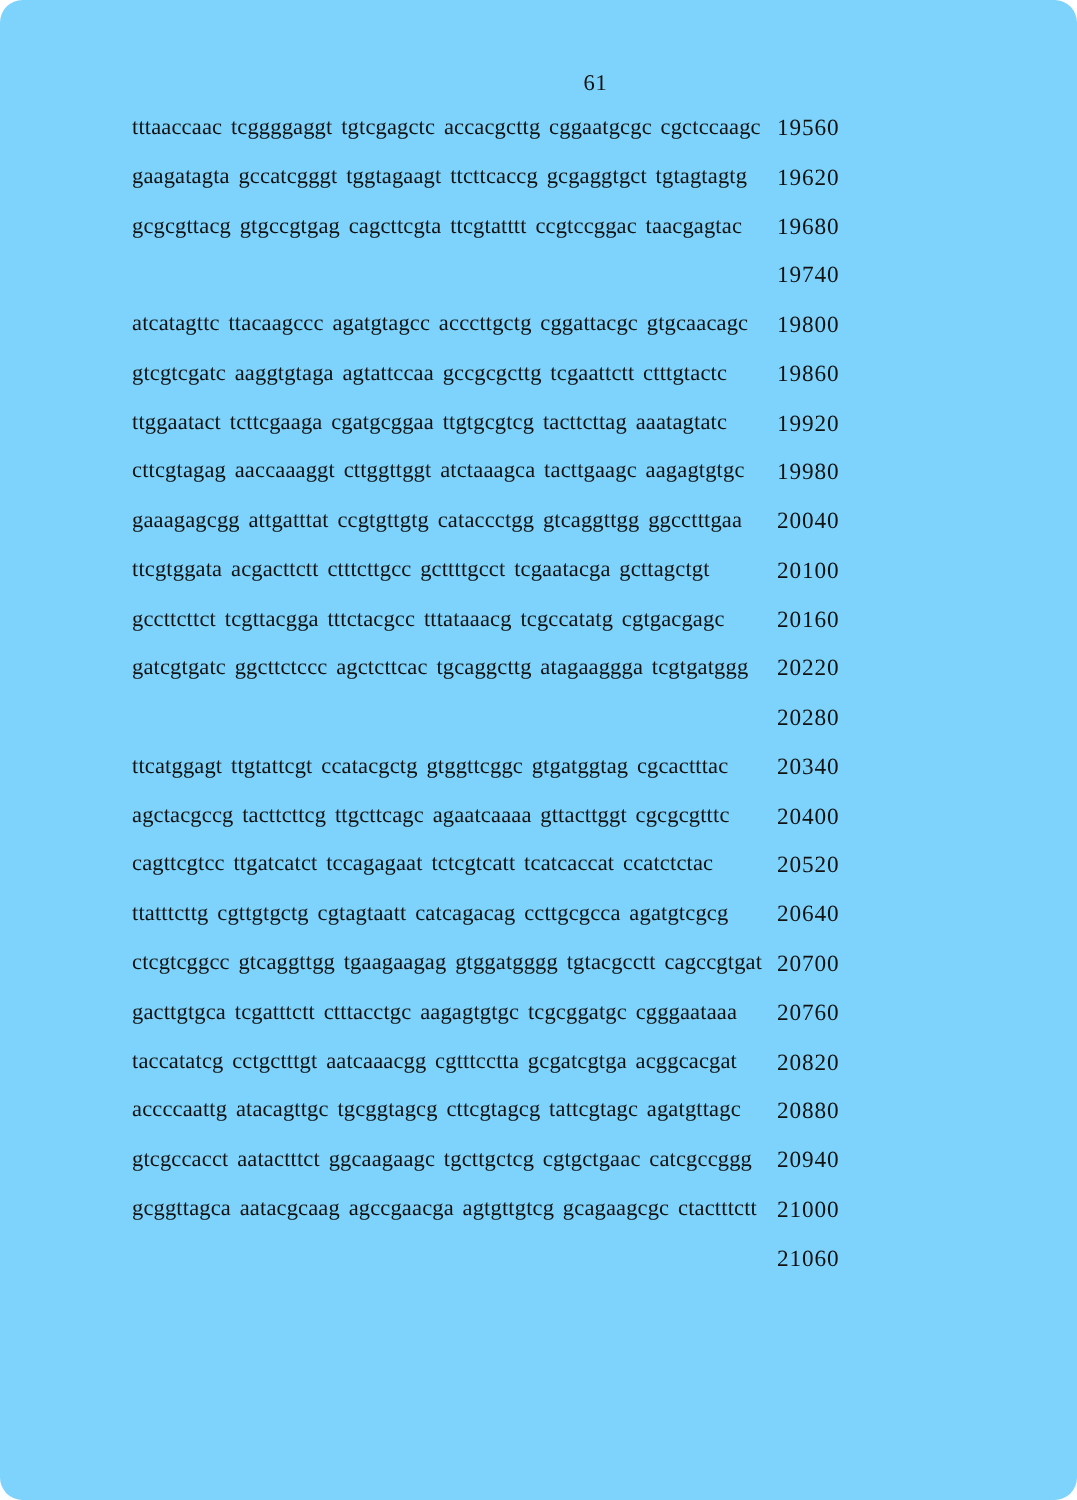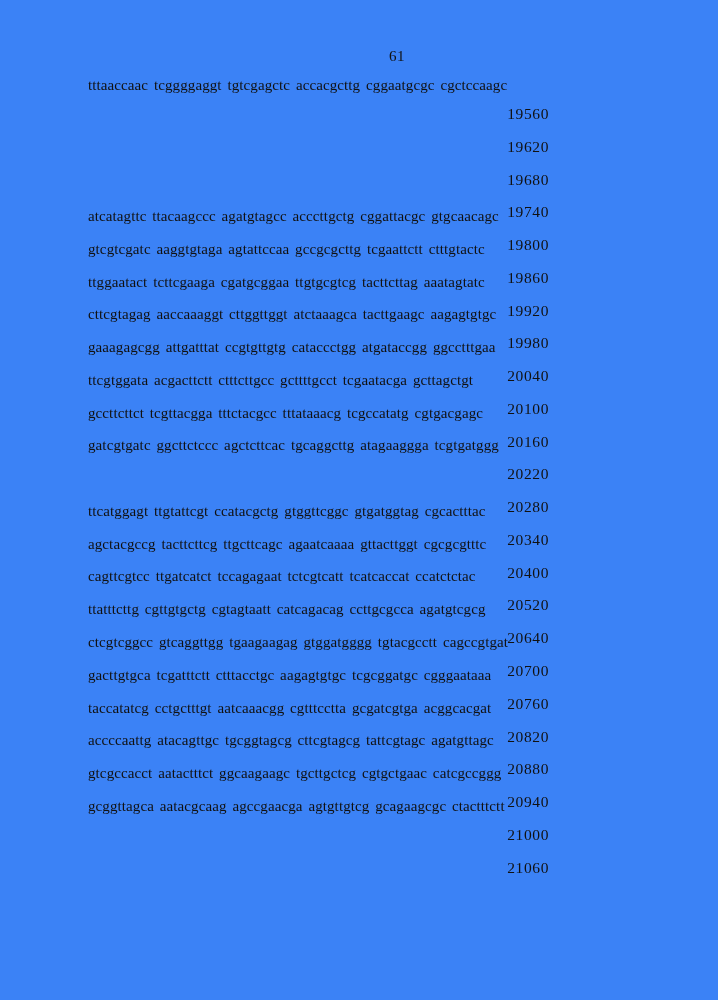--- a/index.html
+++ b/index.html
@@ -4,24 +4,25 @@
 <style>
   html, body {
     margin: 0;
     padding: 0;
     background: #ffffff;
   }
   .page {
     position: relative;
     width: 718px;
     height: 1000px;
-    background: #3b82f6;
+    background: #7dd3fc;
     font-family: "Liberation Serif", "DejaVu Serif", serif;
     color: #111111;
     overflow: hidden;
+    border-radius: 15px;
   }
   .page-number {
     position: absolute;
     top: 48px;
     left: 38px;            
     width: 718px;
     text-align: center;
     font-size: 15px;
     letter-spacing: 0.5px;
   }
@@ -39,44 +40,45 @@
     position: absolute;
     left: 88px;
     top: 3px;
     font-size: 15px;
     letter-spacing: 0.1px;
     word-spacing: 2px;
     white-space: pre;
   }
   .seq-pos {
     position: absolute;
-    left: 489px;
+    left: 518px;
     top: 3px;
     width: 60px;
-    text-align: right;
+    text-align: left;
     font-size: 15.5px;
     letter-spacing: 0.6px;
-    margin-top: 28px;
   }
 </style>
 </head>
 <body>
 
 <div class="page">
   <div class="page-number">61</div>
 
   <div class="seq-list">
     <div class="seq-row">
       <span class="seq-text">tttaaccaac tcggggaggt tgtcgagctc accacgcttg cggaatgcgc cgctccaagc</span>
       <span class="seq-pos">19560</span>
     </div>
     <div class="seq-row">
+      <span class="seq-text">gaagatagta gccatcgggt tggtagaagt ttcttcaccg gcgaggtgct tgtagtagtg</span>
       <span class="seq-pos">19620</span>
     </div>
     <div class="seq-row">
+      <span class="seq-text">gcgcgttacg gtgccgtgag cagcttcgta ttcgtatttt ccgtccggac taacgagtac</span>
       <span class="seq-pos">19680</span>
     </div>
     <div class="seq-row">
       <span class="seq-pos">19740</span>
     </div>
     <div class="seq-row">
       <span class="seq-text">atcatagttc ttacaagccc agatgtagcc acccttgctg cggattacgc gtgcaacagc</span>
       <span class="seq-pos">19800</span>
     </div>
     <div class="seq-row">
@@ -85,21 +87,21 @@
     </div>
     <div class="seq-row">
       <span class="seq-text">ttggaatact tcttcgaaga cgatgcggaa ttgtgcgtcg tacttcttag aaatagtatc</span>
       <span class="seq-pos">19920</span>
     </div>
     <div class="seq-row">
       <span class="seq-text">cttcgtagag aaccaaaggt cttggttggt atctaaagca tacttgaagc aagagtgtgc</span>
       <span class="seq-pos">19980</span>
     </div>
     <div class="seq-row">
-      <span class="seq-text">gaaagagcgg attgatttat ccgtgttgtg cataccctgg atgataccgg ggcctttgaa</span>
+      <span class="seq-text">gaaagagcgg attgatttat ccgtgttgtg cataccctgg gtcaggttgg ggcctttgaa</span>
       <span class="seq-pos">20040</span>
     </div>
     <div class="seq-row">
       <span class="seq-text">ttcgtggata acgacttctt ctttcttgcc gcttttgcct tcgaatacga gcttagctgt</span>
       <span class="seq-pos">20100</span>
     </div>
     <div class="seq-row">
       <span class="seq-text">gccttcttct tcgttacgga tttctacgcc tttataaacg tcgccatatg cgtgacgagc</span>
       <span class="seq-pos">20160</span>
     </div>

